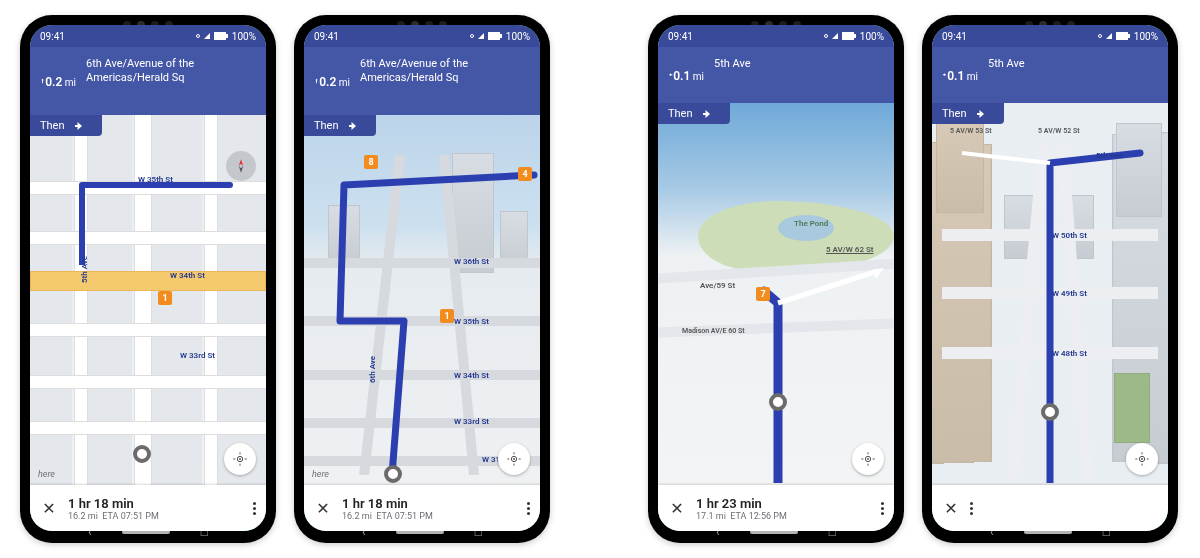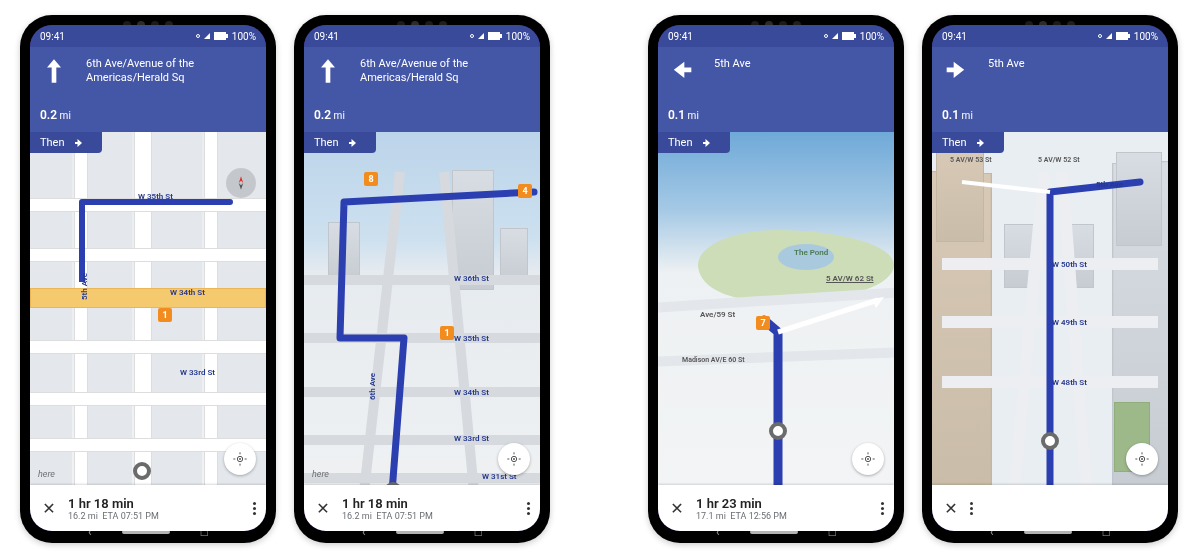--- a/index.html
+++ b/index.html
@@ -44,21 +44,21 @@
   .navbar .pill { width:48px; height:4px; border-radius:2px; background:rgba(255,255,255,.7); }
 
   .screen {
     width: 100%;
     height: 100%;
     border-radius: 22px;
     overflow: hidden;
     position: relative;
     display: flex;
     flex-direction: column;
-    background: #4c1d95;
+    background: #86efac;
   }
 
   
   .status {
     height: 22px;
     background: #3a4a9a;
     color: #fff;
     display: flex;
     align-items: center;
     padding: 0 10px;
@@ -75,21 +75,21 @@
     background: #4456a6;
     color: #fff;
     padding: 10px 12px 10px 10px;
     display: flex;
     gap: 10px;
     min-height: 68px;
     position: relative;
   }
   .dir .arrow {
     width: 36px;
-    display: flex; flex-direction:column; gap:21px;
+    display: flex; align-items:center;
   }
   .dir .arrow svg { width: 28px; height: 28px; fill:#fff; }
   .dir .dist { font-size: 10px; margin-top: 2px; white-space:nowrap;}
   .dir .dist b{font-size:12px;font-weight:600;}
   .dir .street { font-size: 11px; line-height: 1.25; flex:1;}
 
   .then {
     background: #3a4a9a;
     color: #fff;
     font-size: 11px;

